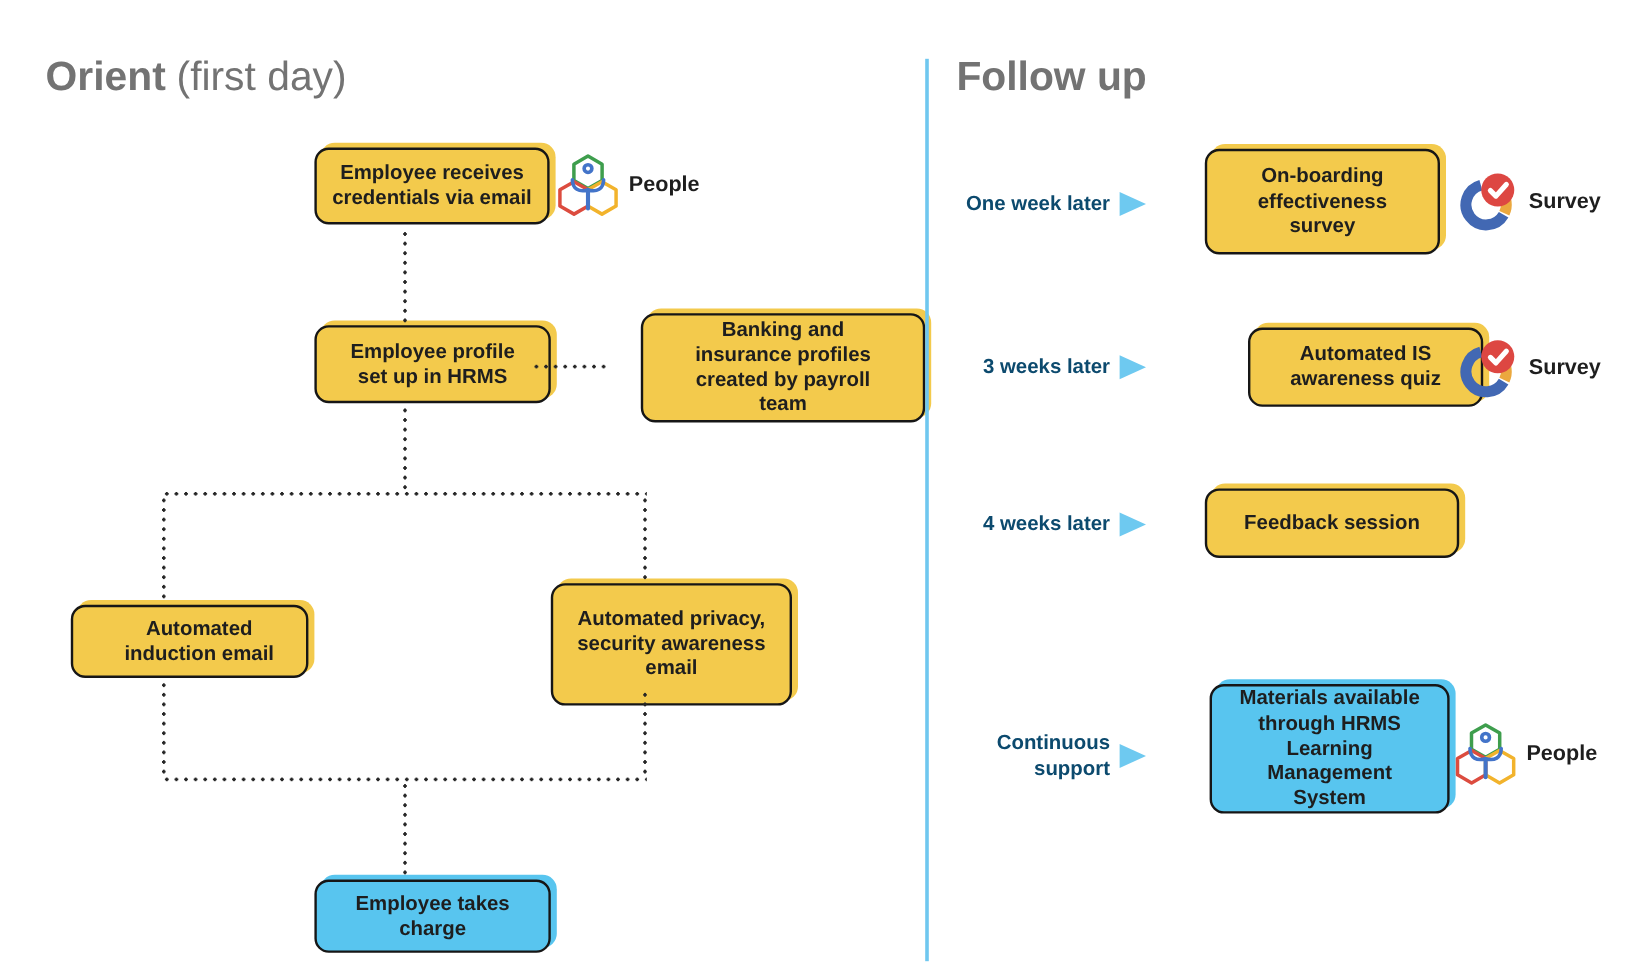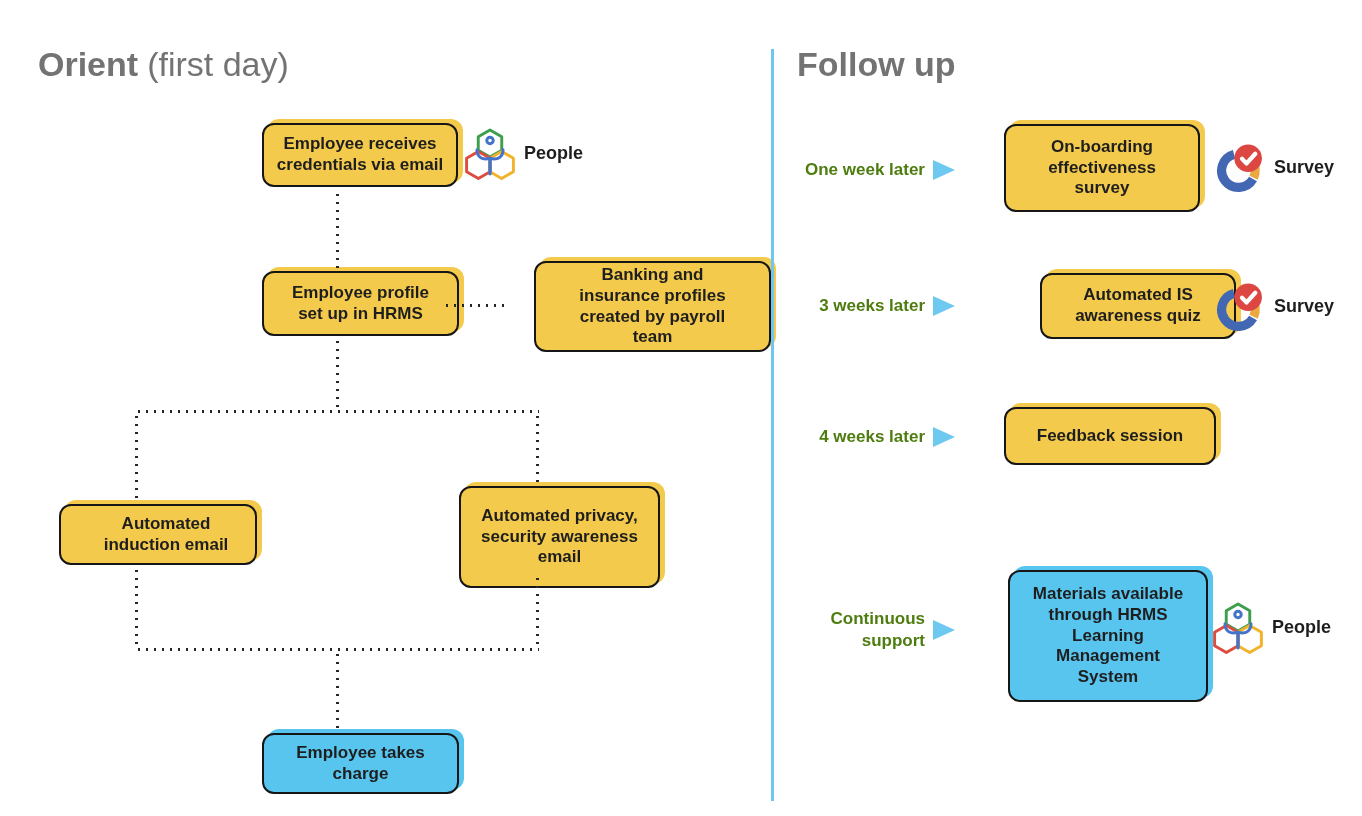--- a/index.html
+++ b/index.html
@@ -24,21 +24,21 @@
     background-size:8px 3px;background-repeat:repeat-x;background-position:left center;
   }
   .dot-v{
     position:absolute;width:3px;
     background-image:radial-gradient(circle,#262626 1.3px,transparent 1.45px);
     background-size:3px 8px;background-repeat:repeat-y;background-position:center top;
   }
   .divider{position:absolute;width:2.5px;background:#6FC7EF;}
   .timeline-label{
     position:absolute;width:165px;text-align:right;font-weight:700;font-size:17px;
-    line-height:1.28;white-space:pre-line;color:#4d7c0f;
+    line-height:1.28;white-space:pre-line;color:#0c4a6e;
   }
   .tri{
     position:absolute;width:0;height:0;
     border-top:10px solid transparent;border-bottom:10px solid transparent;
     border-left:22px solid #6EC9F0;
   }
   .badge-icon{position:absolute;}
   .badge-label{position:absolute;font-weight:700;font-size:18px;color:#1e1e1e;white-space:nowrap;}
 </style>
 </head>
@@ -124,21 +124,21 @@
   </div>
   <div class="badge-label" style="left:1274px;top:296px;">Survey</div>
 
   <div class="timeline-label" style="left:760px;top:426px;">4 weeks later</div>
   <div class="tri" style="left:933px;top:427px;"></div>
   <div class="node" style="left:982px;top:407px;width:212px;height:58px;">Feedback session</div>
 
   <div class="timeline-label" style="left:760px;top:608px;">Continuous
 support</div>
   <div class="tri" style="left:933px;top:620px;"></div>
-  <div class="node blue" style="left:986px;top:570px;width:200px;height:132px;">Materials available
+  <div class="node blue" style="left:986px;top:570px;width:200px;height:108px;">Materials available
 through HRMS
 Learning
 Management
 System</div>
   <div class="badge-icon" style="left:1212px;top:600px;">
     <svg width="52" height="56" viewBox="0 0 50 53" fill="none">
       <polygon points="25,3.5 36.3,10 36.3,23 25,29.5 13.7,23 13.7,10" stroke="#3E9E4D" stroke-width="2.8" stroke-linejoin="round" fill="none"></polygon>
       <polygon points="13.8,24 25.1,30.5 25.1,43.5 13.8,50 2.5,43.5 2.5,30.5" stroke="#DC4C3F" stroke-width="2.8" stroke-linejoin="round" fill="none"></polygon>
       <polygon points="36.2,24 47.5,30.5 47.5,43.5 36.2,50 24.9,43.5 24.9,30.5" stroke="#F2B32C" stroke-width="2.8" stroke-linejoin="round" fill="none"></polygon>
       <circle cx="25" cy="13.5" r="3.1" stroke="#4374C9" stroke-width="2.9" fill="none"></circle>

